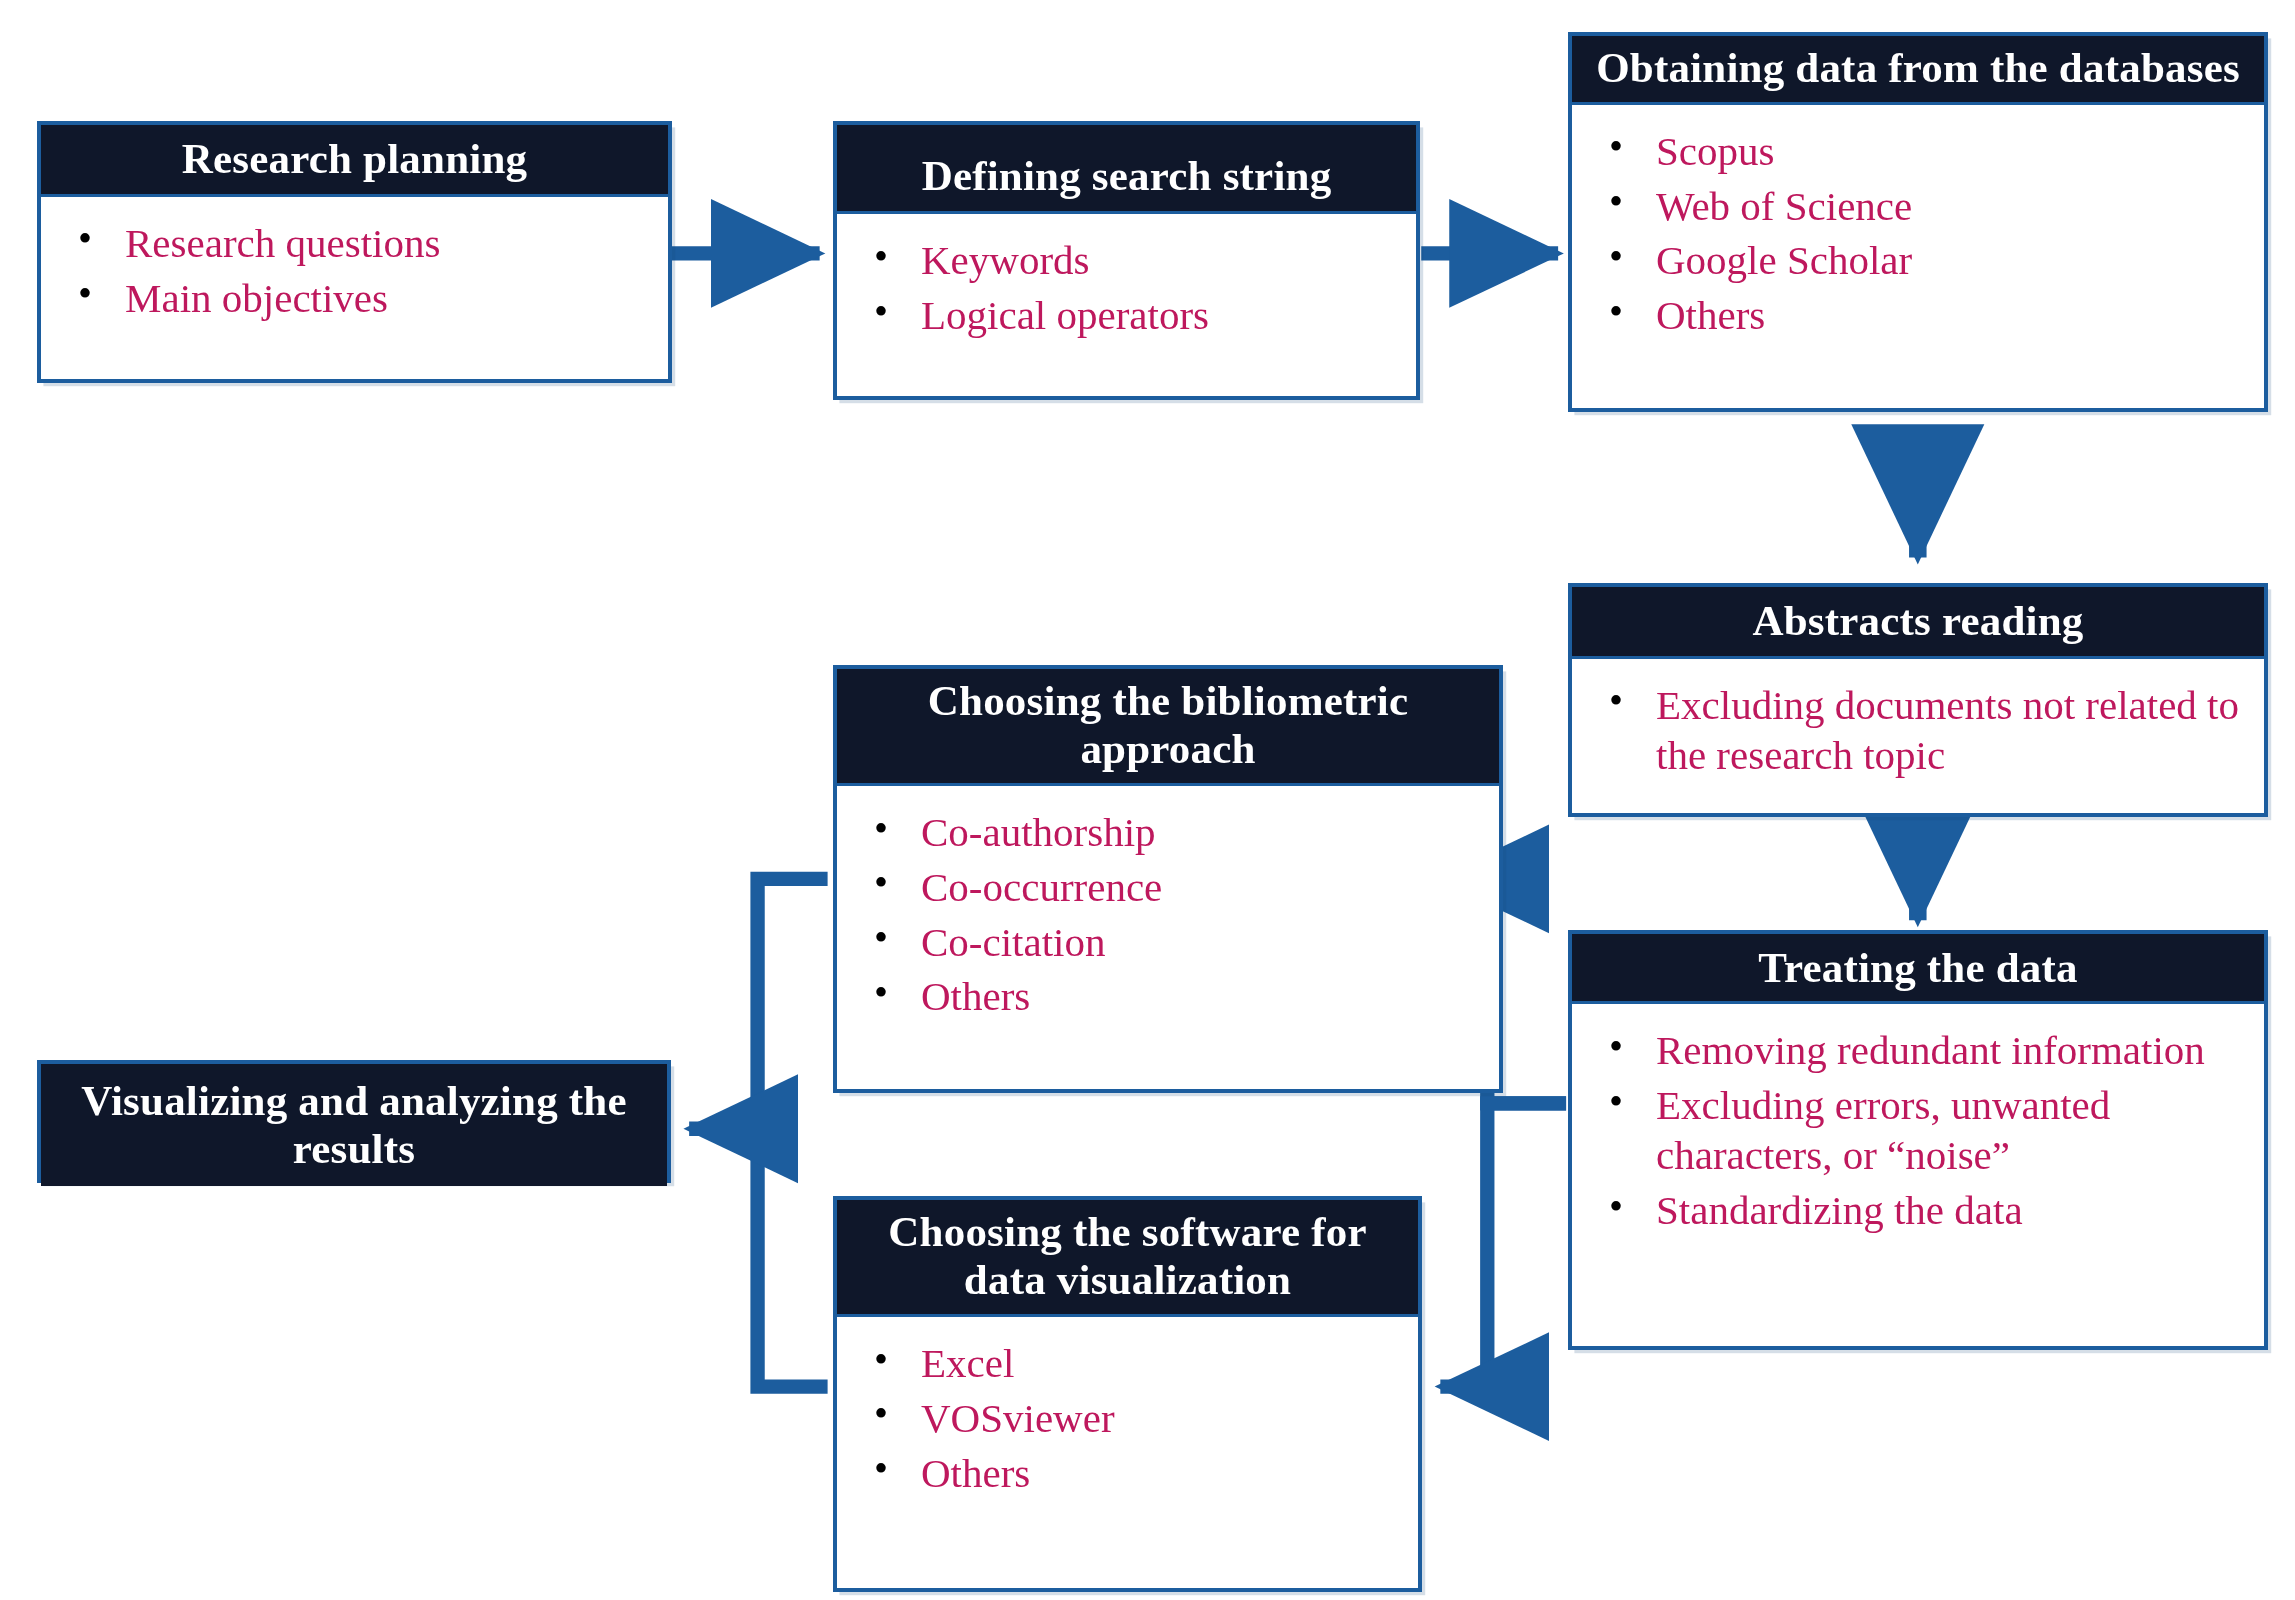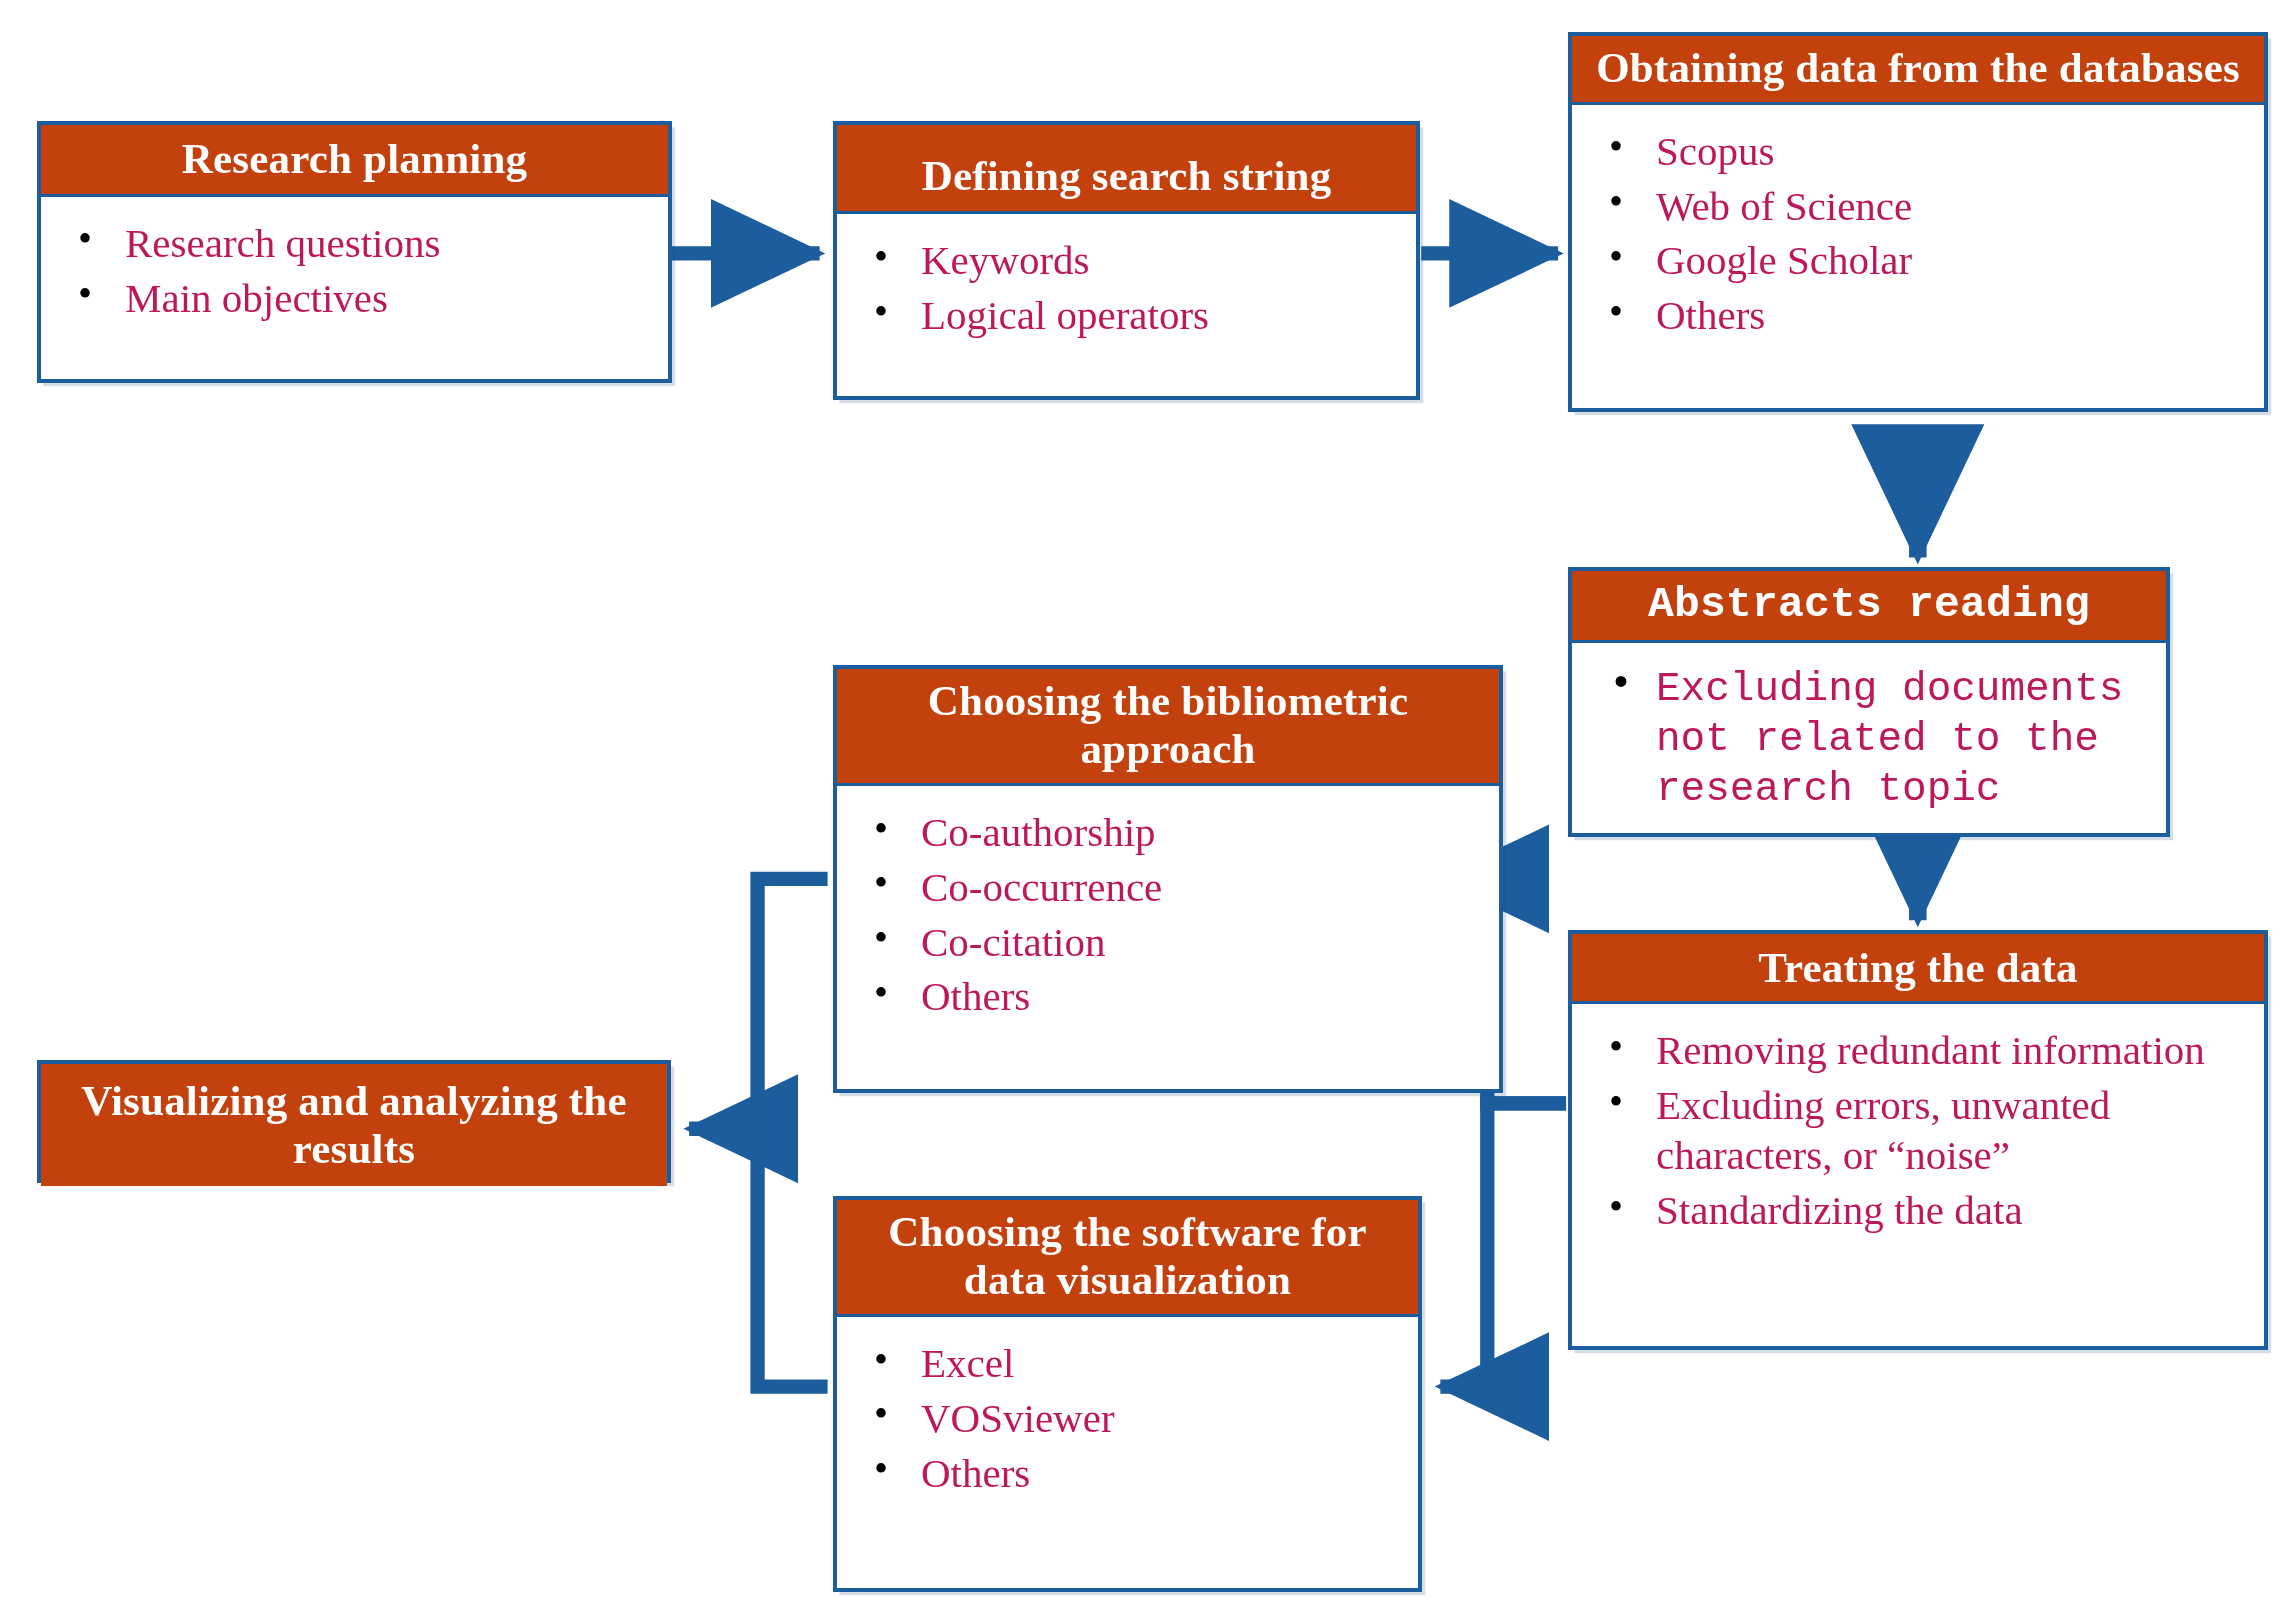--- a/index.html
+++ b/index.html
@@ -28,21 +28,21 @@
   
   .node {
     position: absolute;
     z-index: 5;
     box-sizing: border-box;
     border: 4px solid #1c5d9e;
     background: #ffffff;
     box-shadow: 4.8px 4.8px 0 -1.6px rgba(20,70,120,0.18);
   }
   .node-header {
-    background: #c2410c;
+    background: #0f172a;
     color: #ffffff;
     font-weight: bold;
     text-align: center;
     line-height: 1.12;
     letter-spacing: 0.2px;
     padding: 8px 11px 9.6px 11px;
     border-bottom: 3.2px solid #1c5d9e;
     font-size: 43px;
   }
   .node-body {
@@ -86,21 +86,21 @@
   #n-research-planning .node-header { padding-top: 9.6px; padding-bottom: 11px; }
   #n-research-planning .node-body   { min-height: 142px; }
 
   #n-search-string   { left: 833px; top: 121px;  width: 587px;  }
   #n-search-string .node-header { padding-top: 27px; padding-bottom: 11px; }
   #n-search-string .node-body   { min-height: 142px; }
 
   #n-databases       { left: 1568px; top: 32px;   width: 700px;  }
   #n-databases .node-body { min-height: 263px; }
 
-  #n-abstracts       { left: 1568px; top: 567px;  width: 602px; font-family: Liberation Mono, monospace;  }
+  #n-abstracts       { left: 1568px; top: 583px;  width: 700px;  }
   #n-abstracts .node-header { padding-top: 9.6px; padding-bottom: 11px; }
   #n-abstracts .node-body   { min-height: 119px; padding-bottom: 14.3px;}
   #n-abstracts ul.bullets li { padding-left: 68px; }
 
   #n-treating        { left: 1568px; top: 930px; width: 700px;  }
   #n-treating .node-header { padding-top: 9.6px; }
   #n-treating .node-body   { min-height: 302px; }
 
   #n-approach        { left: 833px; top: 665px;  width: 670px;  }
   #n-approach .node-body { min-height: 263px; }

